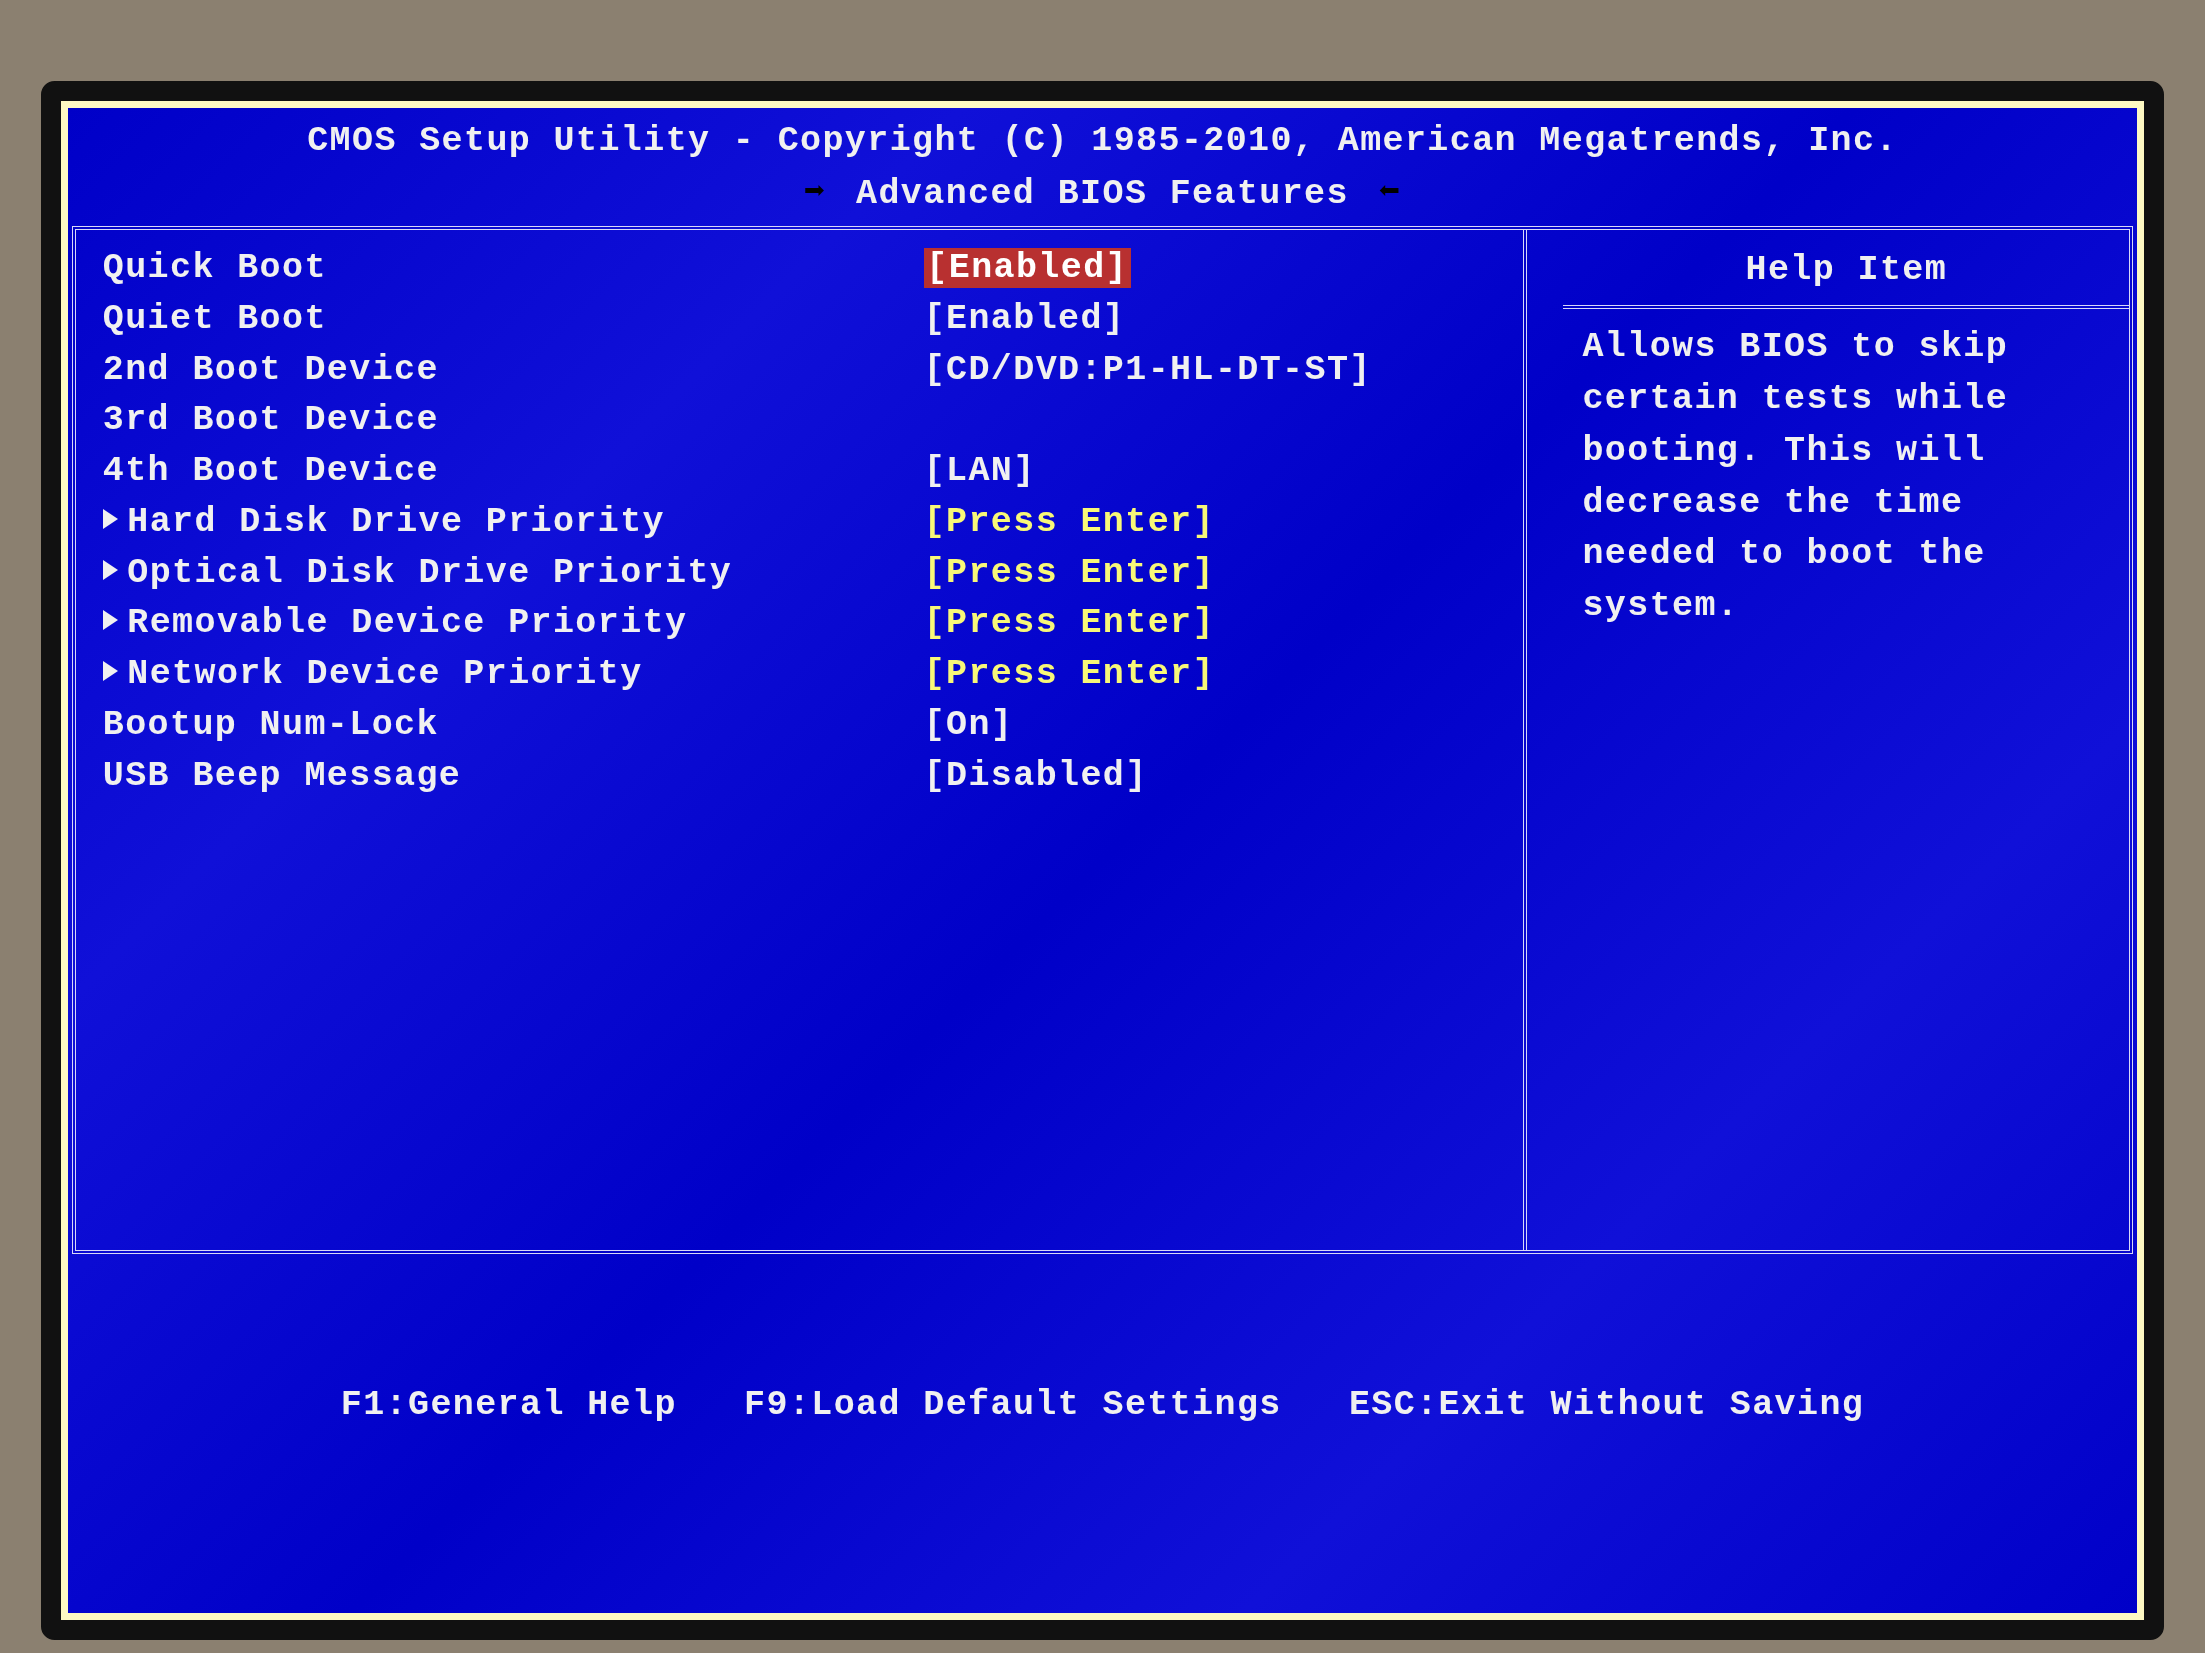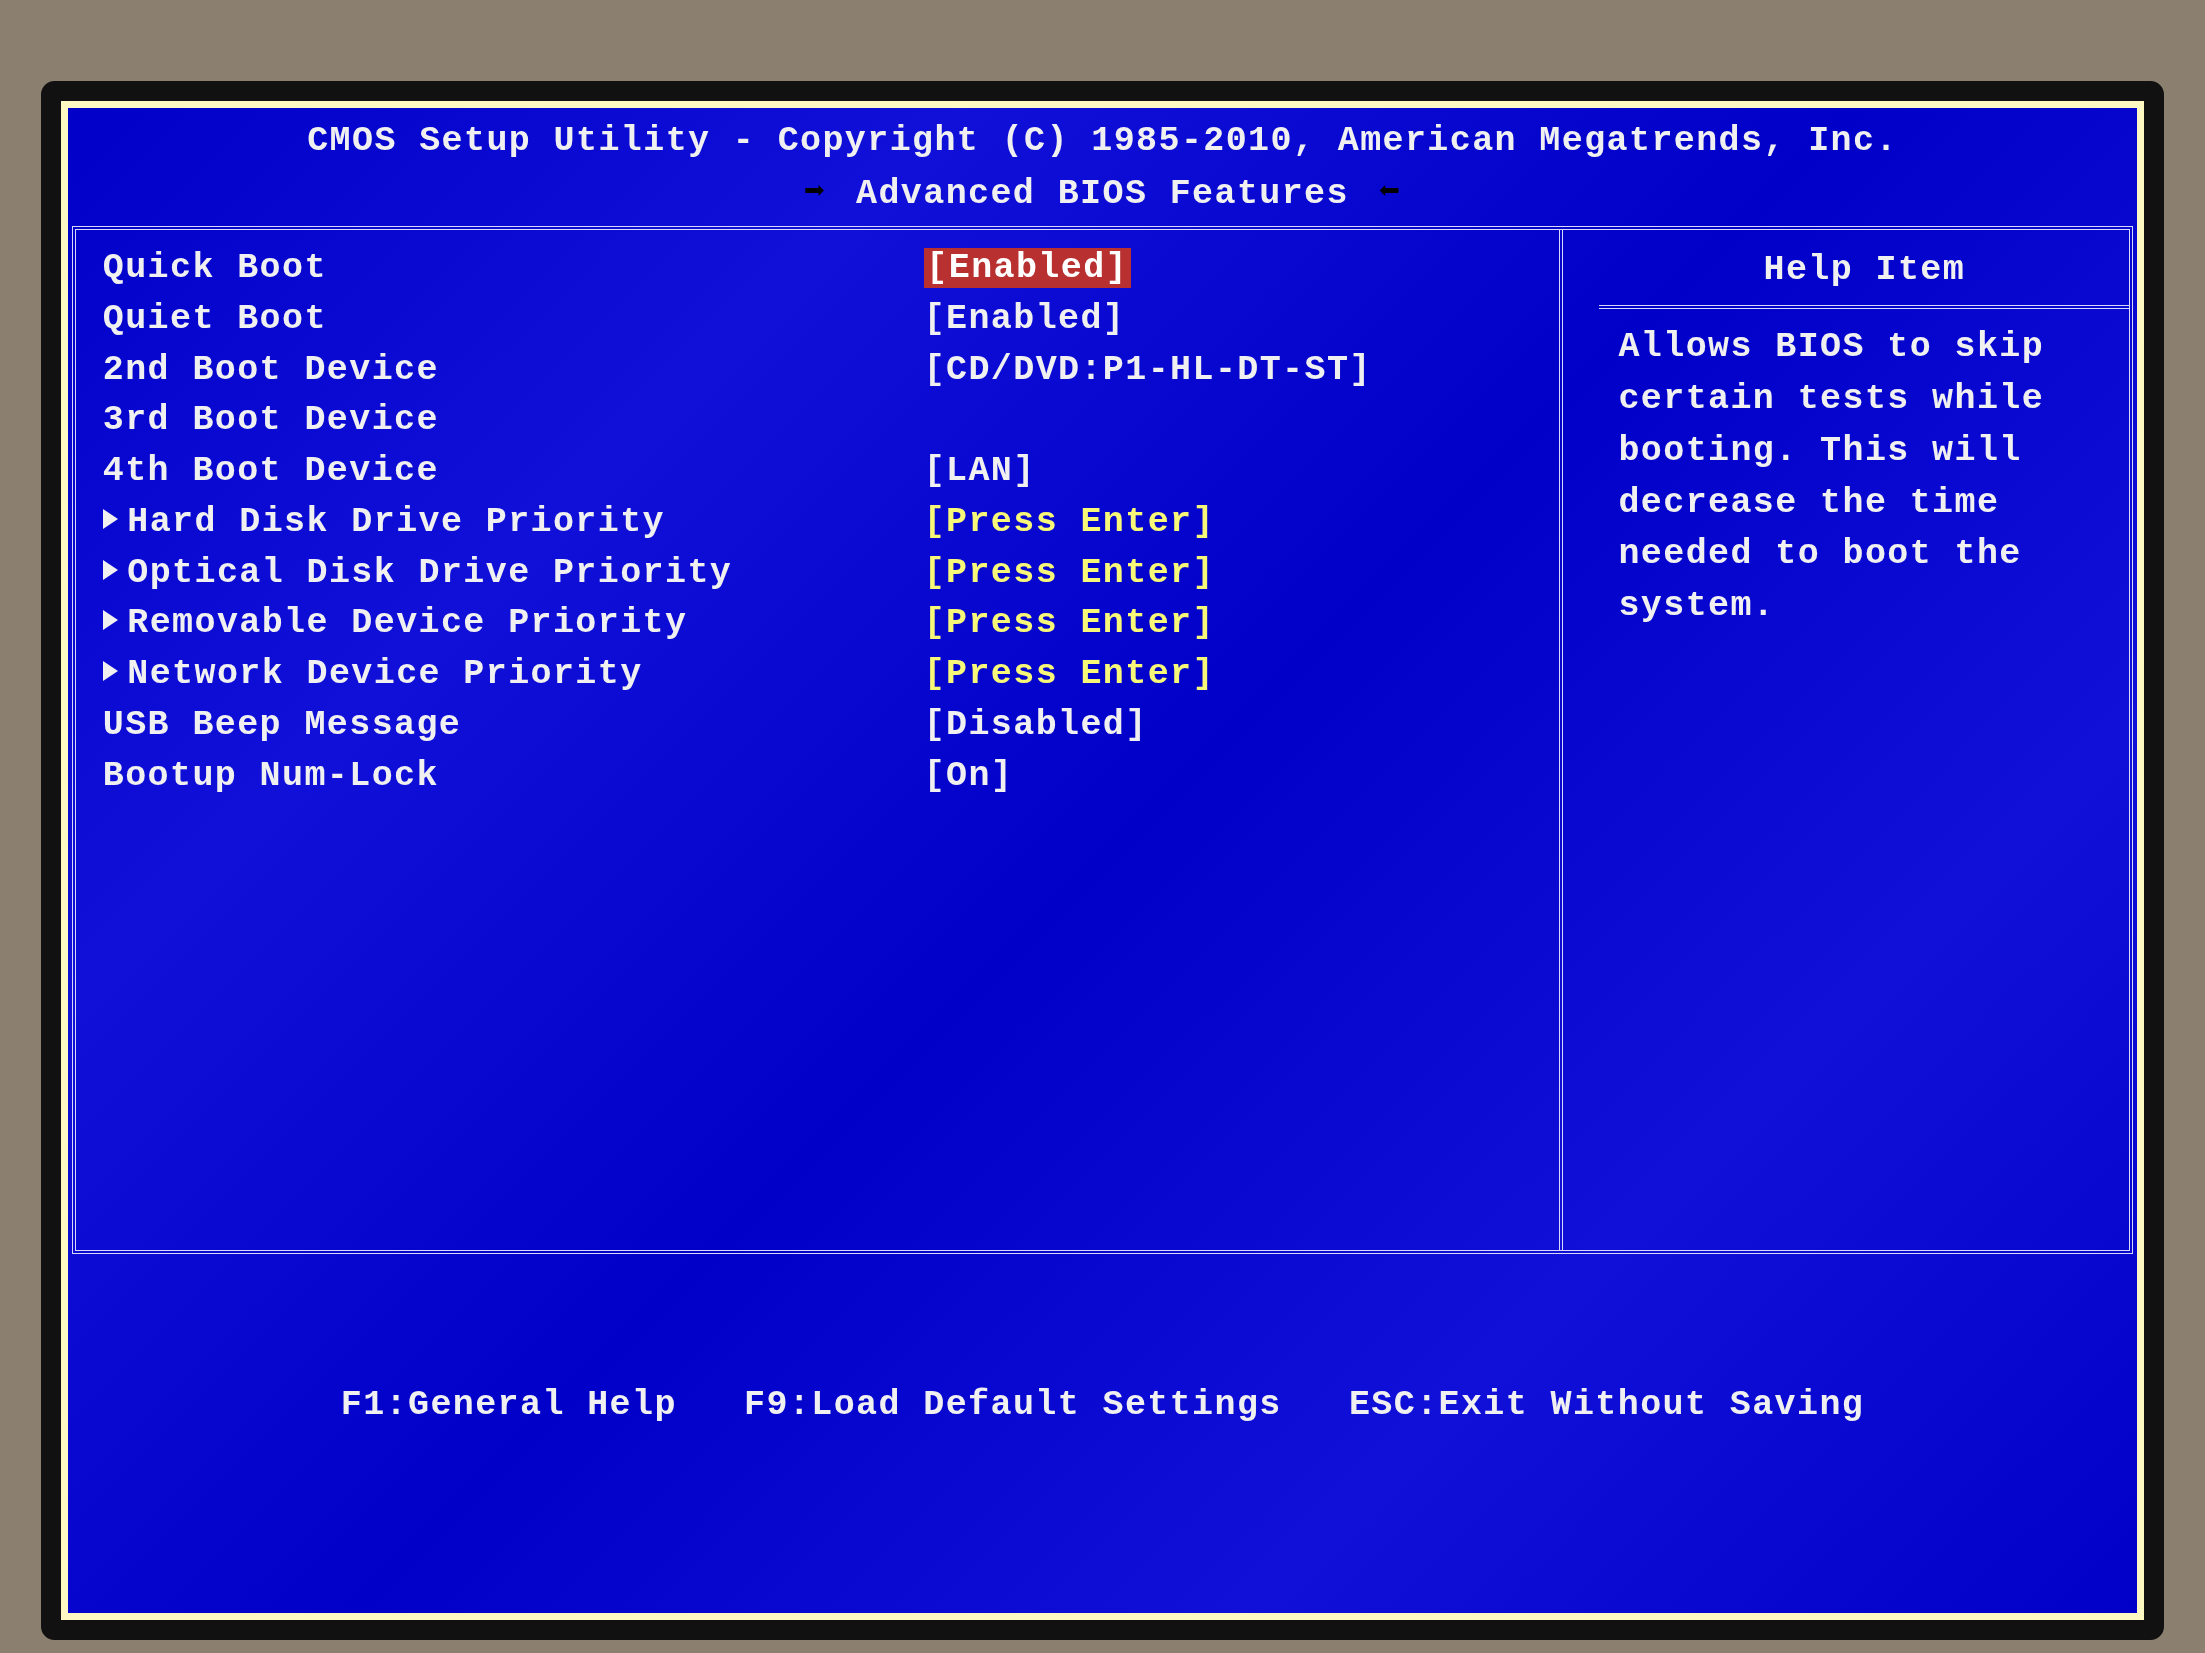--- a/index.html
+++ b/index.html
@@ -55,21 +55,20 @@
     color: #000;
     vertical-align: middle;
   }
   .box-border {
     border: 4px double #d8d8f8;
     margin: 0 4px;
   }
   .panels {
     display: flex;
     height: 1020px;
-    gap: 36px;
   }
   .left-panel {
     flex: 0 0 70.5%;
     padding: 13.5px 5.4px 6.8px 27px;
     box-sizing: border-box;
   }
   .right-panel {
     flex: 1;
     border-left: 4px double #d8d8f8;
     box-sizing: border-box;
@@ -168,26 +167,26 @@
             </div>
             <div class="setting-row">
               <div class="setting-label"><span class="submenu-marker"></span>Removable Device Priority</div>
               <div class="setting-value yellow">[Press Enter]</div>
             </div>
             <div class="setting-row">
               <div class="setting-label"><span class="submenu-marker"></span>Network Device Priority</div>
               <div class="setting-value yellow">[Press Enter]</div>
             </div>
             <div class="setting-row">
+              <div class="setting-label">Bootup Num-Lock</div>
+              <div class="setting-value">[On]</div>
+            </div>
+            <div class="setting-row">
               <div class="setting-label">USB Beep Message</div>
               <div class="setting-value">[Disabled]</div>
-            </div>
-            <div class="setting-row">
-              <div class="setting-label">Bootup Num-Lock</div>
-              <div class="setting-value">[On]</div>
             </div>
           </div>
         <div class="right-panel">
           <div class="help-title">Help Item</div>
           <div class="help-body">Allows BIOS to skip certain tests while booting. This will decrease the time needed to boot the system.</div>
         </div>
       </div>
     </div>
 
     <div class="footer">

